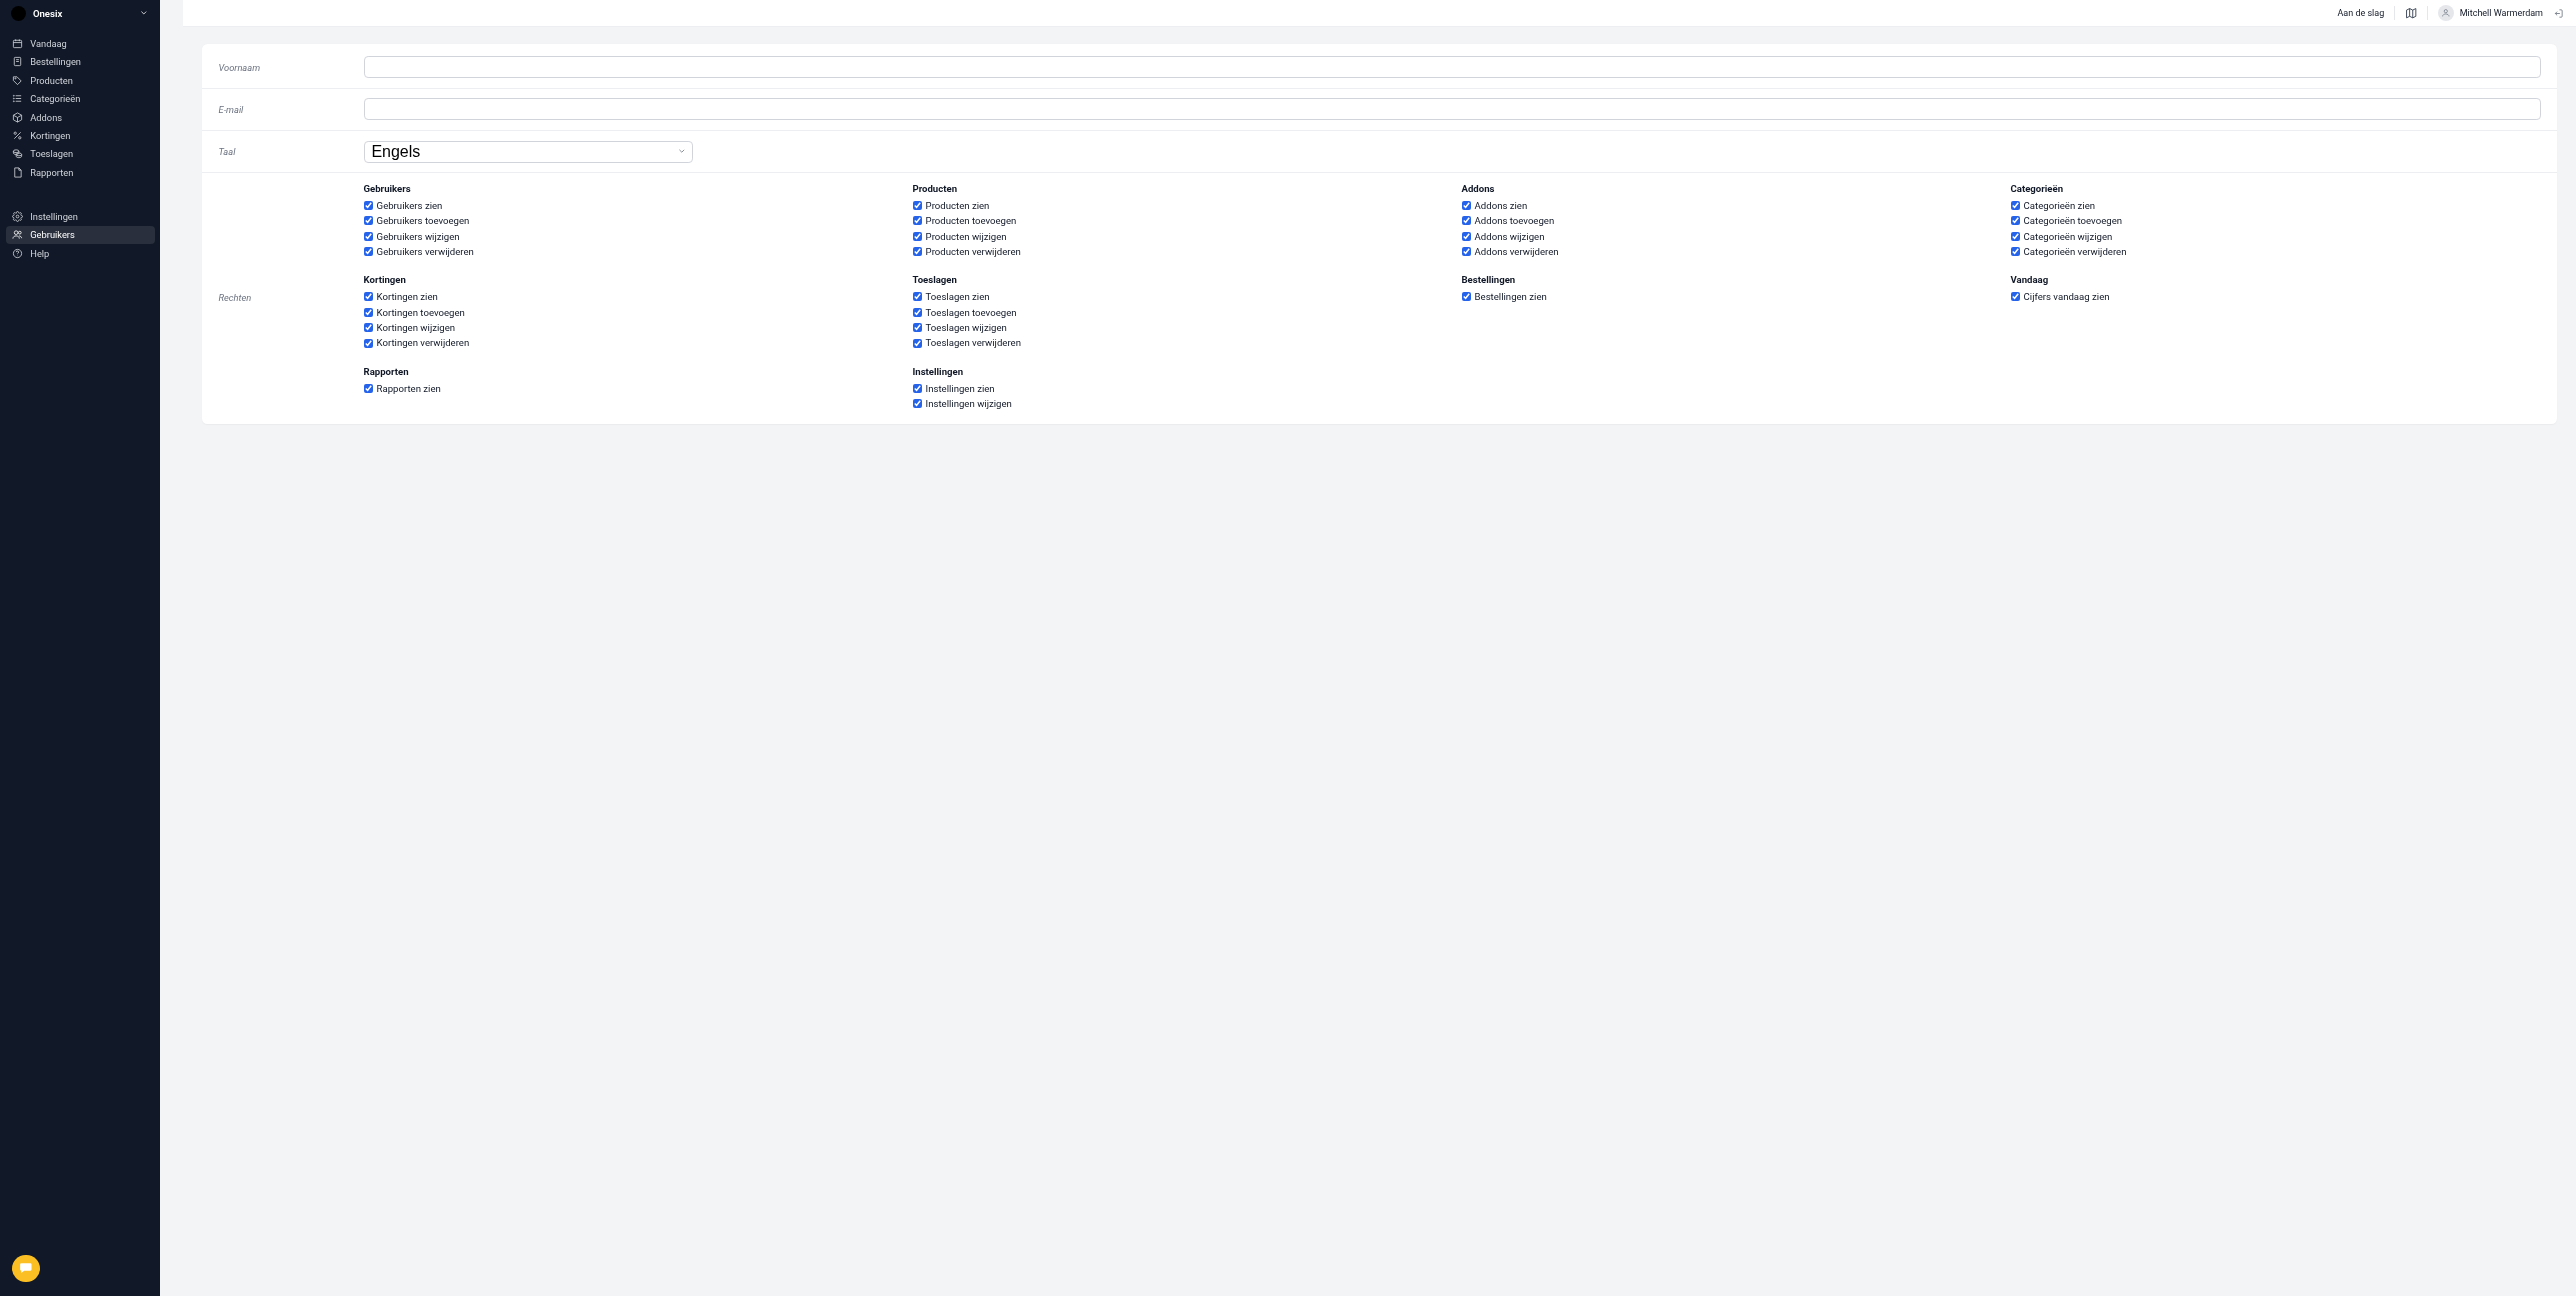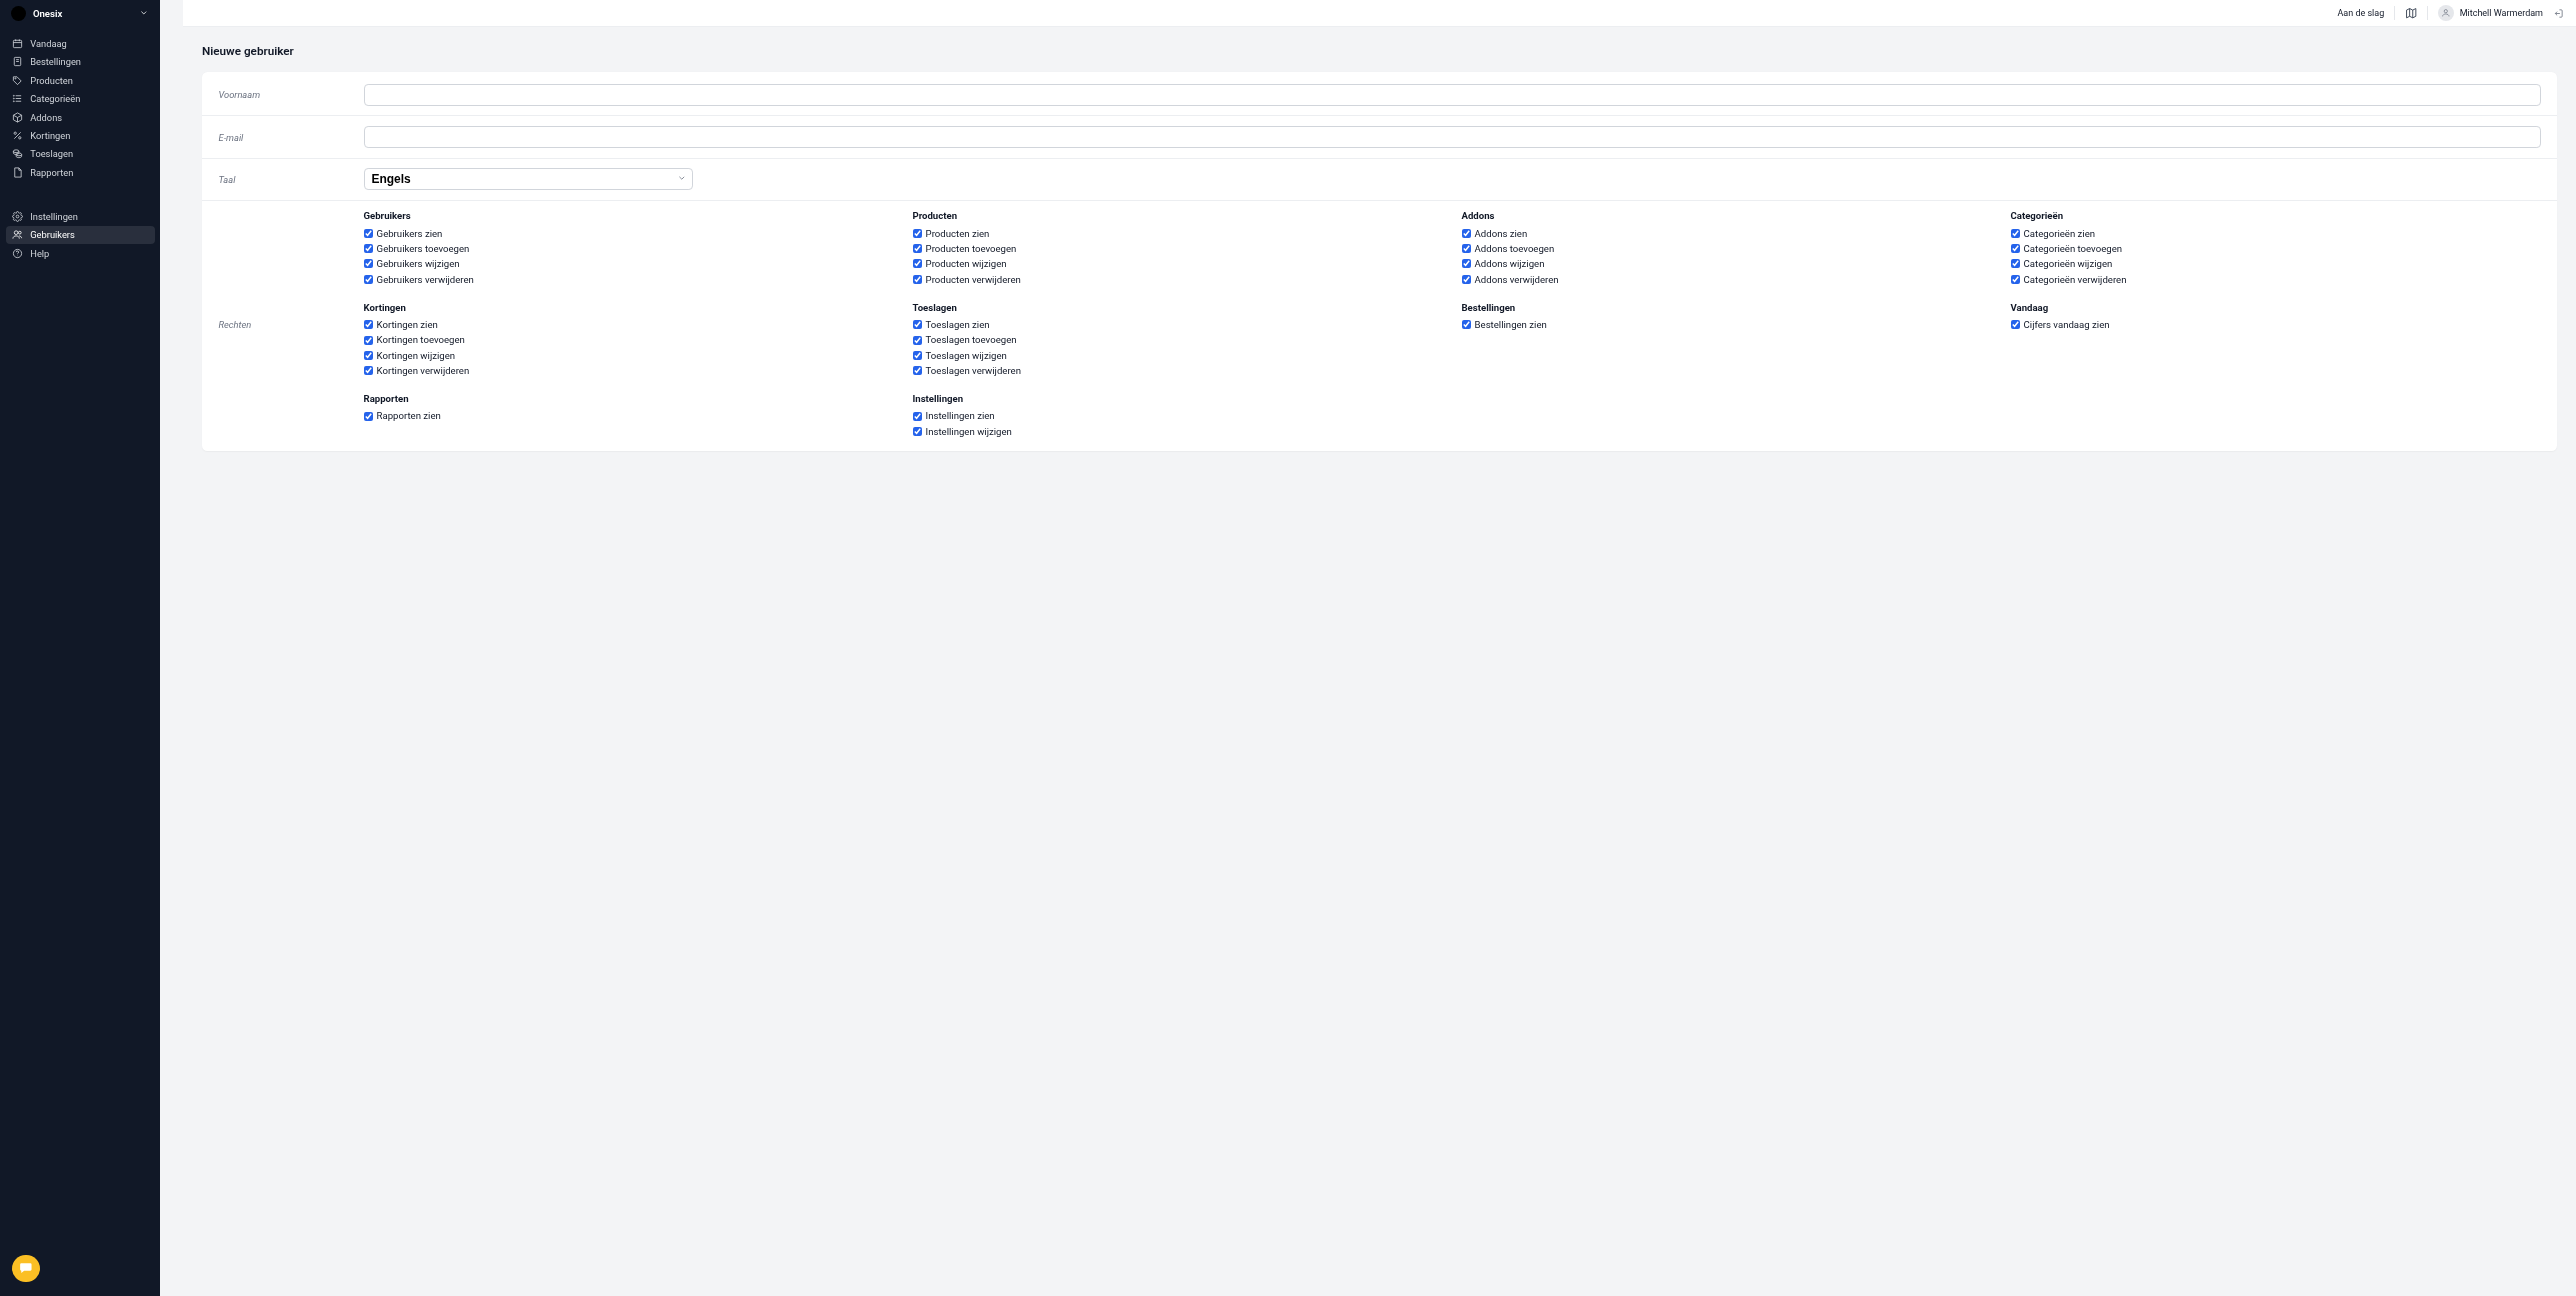--- a/index.html
+++ b/index.html
@@ -109,23 +109,22 @@
   .form-row.last { border-bottom: none; }
   .form-row .label { color: #6b7280; font-size: 9.3px; font-style: italic; }
   .form-row .value { }
 
   .input {
     width: 100%;
     height: 22px;
     border: 0.7px solid #d1d5db;
     border-radius: 4.1px;
     padding: 0 6.9px;
-    font-size: 12px;
+    font-size: 16px;
     background: #fff;
-    font-weight: bold;
   }
   .input.select { width: 329px; max-width: 100%; position: relative; }
   .select-wrap { position: relative; display: inline-block; width: 329px; max-width: 100%; }
   .select-wrap .input { padding-right: 19px; text-align: left; background:#fff; cursor: pointer; }
   .select-wrap .chev {
     position: absolute; right: 5.5px; top: 50%; transform: translateY(-50%);
     color: #6b7280; pointer-events: none;
   }
   .select-wrap .chev svg { width: 9.6px; height: 9.6px; }
 
@@ -318,21 +317,20 @@
     <span class="logout">
       <svg viewBox="0 0 24 24" fill="none" stroke-width="1.8">
           <path d="M14 4h4a2 2 0 0 1 2 2v12a2 2 0 0 1-2 2h-4"></path>
           <polyline points="9 16 5 12 9 8"></polyline>
           <line x1="5" y1="12" x2="15" y2="12"></line>
         </svg>
     </span>
   </div>
 
   <div class="content">
-    <h1 class="page-title">Nieuwe gebruiker</h1>
 
     <div class="card">
       <div class="form-row">
         <div class="label">Voornaam</div>
         <div class="value">
           <input class="input" type="text" value="" style="">
         </div>
       </div>
       <div class="form-row">
         <div class="label">E-mail</div>

